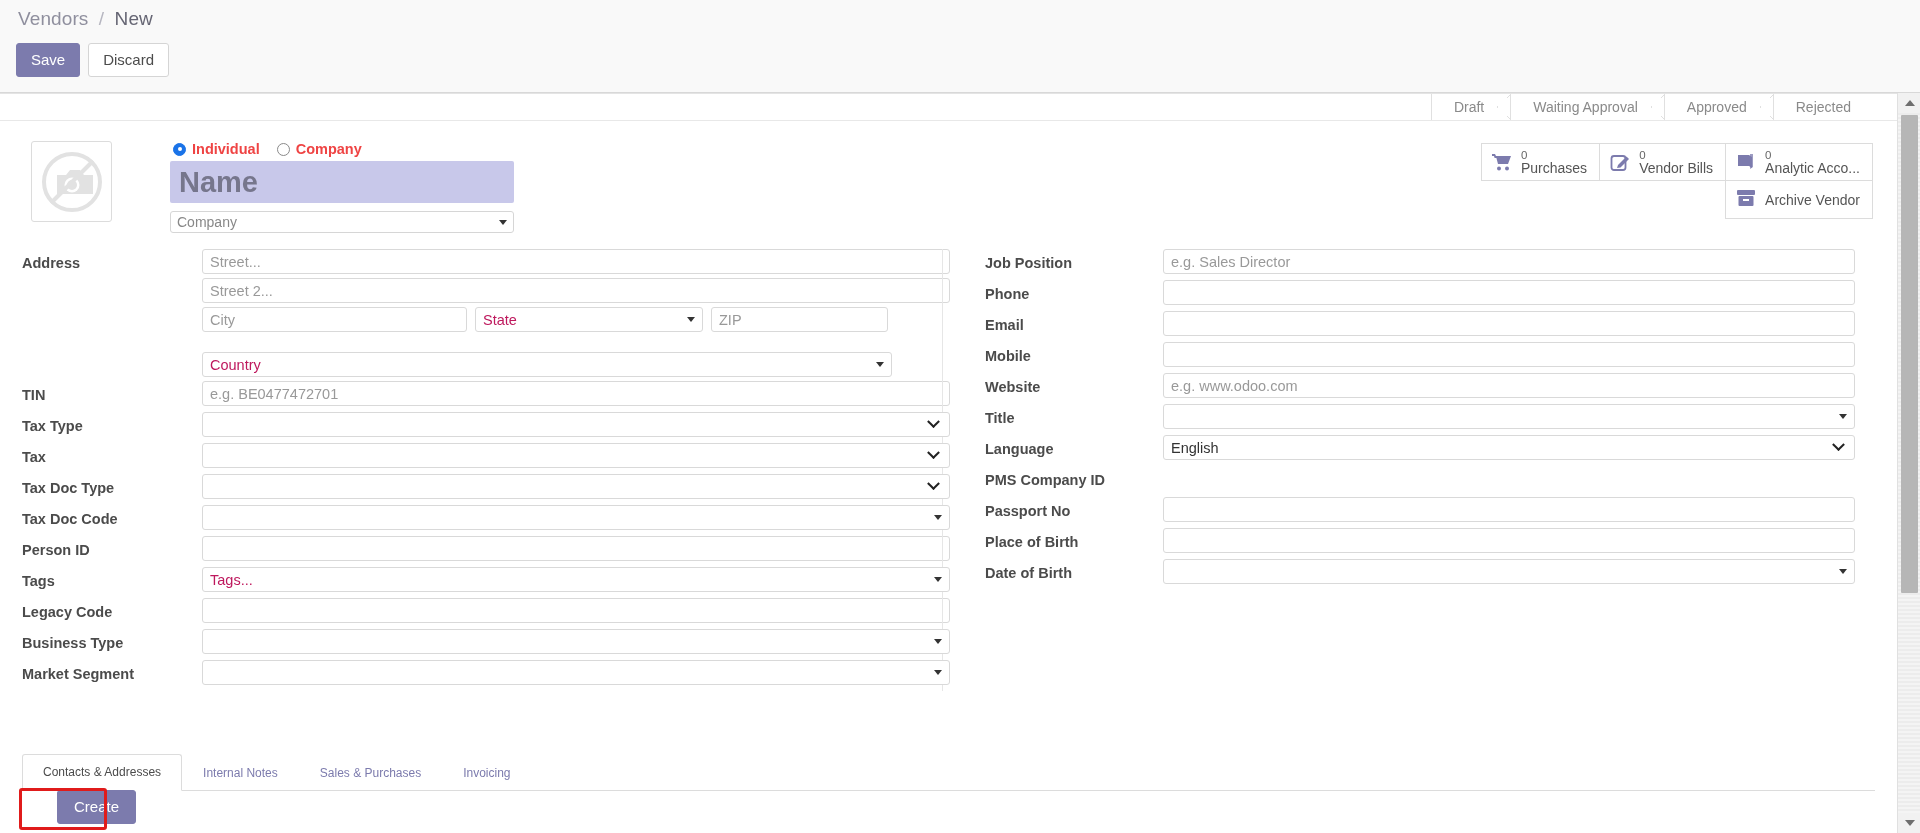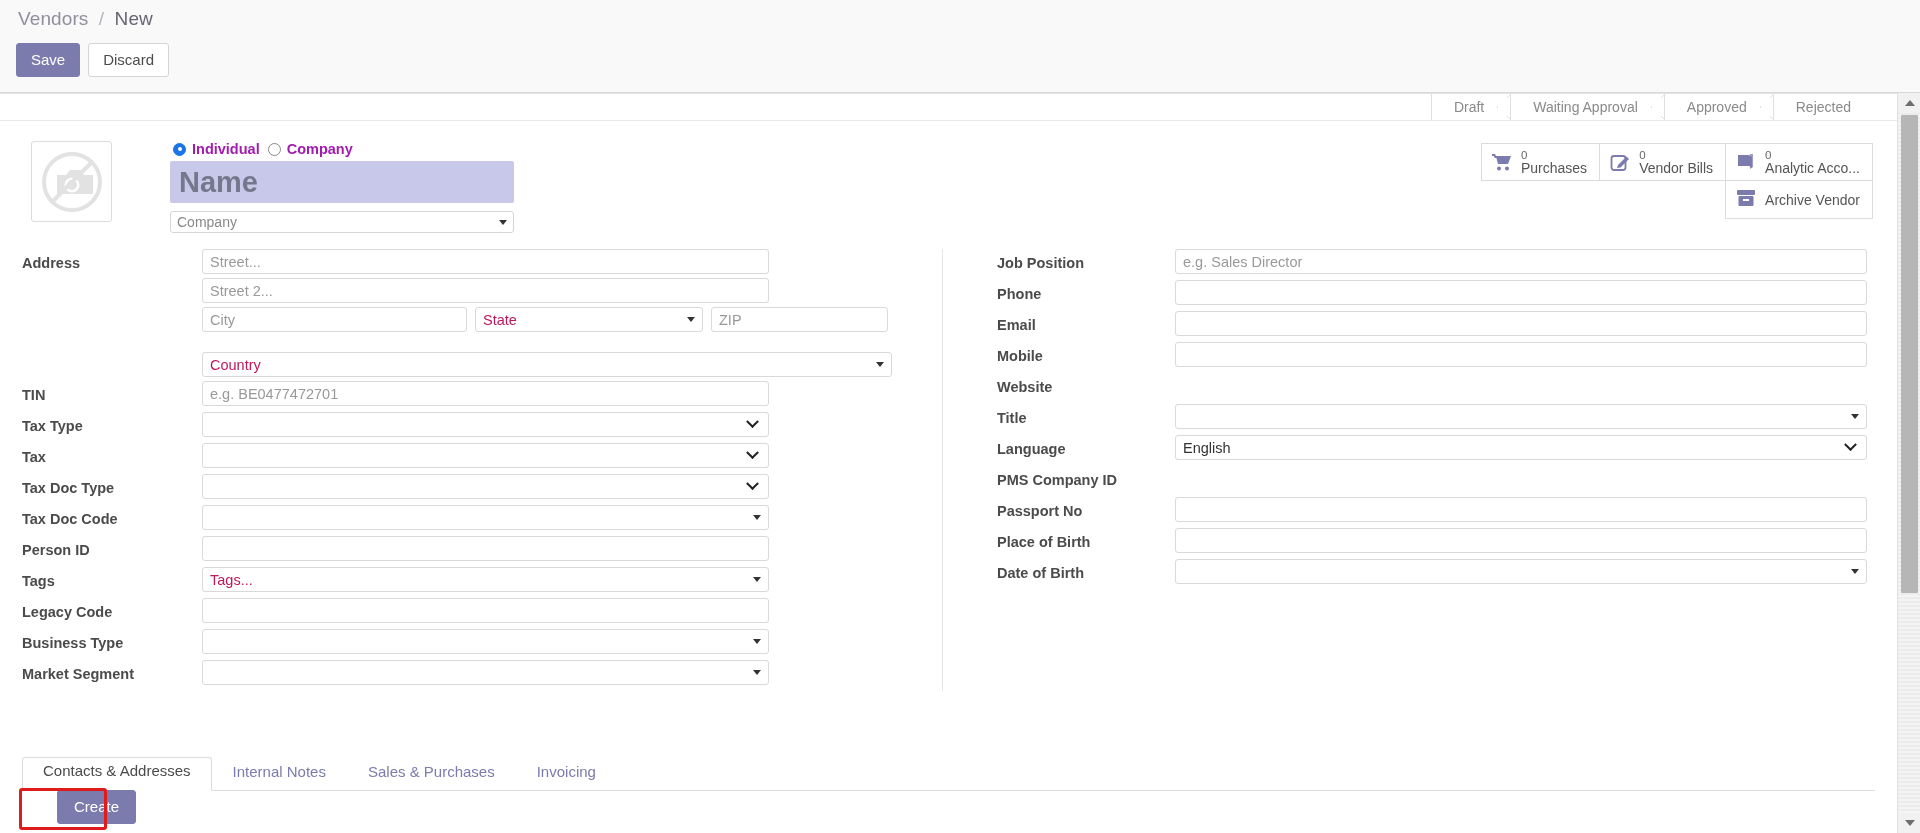--- a/index.html
+++ b/index.html
@@ -76,21 +76,21 @@
 
   
   .top-area { position: relative; height: 108px; }
   .avatar {
     position: absolute; left: 9px; top: 6px; width: 81px; height: 81px;
     border: 1px solid #dcdcdc; border-radius: 3px; background: #fff;
     display: flex; align-items: center; justify-content: center;
     overflow: hidden;
   }
   .title-block { position: absolute; left: 148px; top: 0; width: 360px; }
-  .radio-row { display: flex; align-items: center; gap: 8px; font-size: 14.5px; color: #a21caf; margin: 6px 0 4px 3px; }
+  .radio-row { display: flex; align-items: center; gap: 17px; font-size: 14.5px; color: #ef4444; margin: 6px 0 4px 3px; }
   .radio-row label { display: inline-flex; align-items: center; gap: 6px; font-weight: bold; cursor: pointer; }
   .radio-dot {
     width: 13px; height: 13px; border-radius: 50%;
     border: 1px solid #8a8a8a; background: #fff; display: inline-block; position: relative;
   }
   .radio-dot.checked { border: 1px solid #1a73e8; background: #1a73e8; }
   .radio-dot.checked::after {
     content: ""; position: absolute; left: 3.5px; top: 3.5px;
     width: 4px; height: 4px; border-radius: 50%; background: #fff;
   }
@@ -139,21 +139,21 @@
   .col { width: 908px; }
   .col.right { padding-left: 42px; border-left: 1px solid #e6e6e6; margin-left: 12px; }
   .frow { display: flex; align-items: flex-start; min-height: 27px; margin-bottom: 4px; }
   .flabel {
     width: 180px; flex: none;
     font-size: 14.5px; font-weight: bold; color: #4b4b4b;
     padding-top: 5px; line-height: 1.25;
   }
   .fcontrol { flex: 1; }
   .fld {
-    width: 567px; height: 25px;
+    width: 748px; height: 25px;
     border: 1px solid #d9d9d9; border-radius: 3px; background: #fff;
     font-size: 14.5px; color: #333; padding: 0 7px;
     font-family: "Liberation Sans", sans-serif; outline: none;
     display: flex; align-items: center;
   }
   .fld::placeholder { color: #999; opacity: 1; }
   .fld.as-input::placeholder { color: #999; }
   .fld-sel {
     position: relative; cursor: pointer; color: #333;
     justify-content: space-between;
@@ -164,27 +164,27 @@
   }
   .fld-ph { color: #be185d; }
   .addr-row { display: flex; gap: 8px; margin-bottom: 20px; }
   .addr-city { width: 265px; }
   .addr-state { width: 228px; justify-content: space-between; cursor: pointer; }
   .addr-zip { width: 177px; }
   .fld-full { width: 690px; }
 
   
   .col.right .fld { width: 692px; }
-  .col.right .flabel { width: 178px; margin-left: 12px; }
+  .col.right .flabel { width: 178px; }
 
   
   .notebook { position: absolute; left: 22px; right: 22px; bottom: 0; }
   .nb-tabs { display: flex; align-items: flex-end; border-bottom: 1px solid #dcdcdc; height: 40px; }
   .nb-tab {
-    font-size: 15px; color: #7c7bad; padding: 4px 20px 11px 20px; cursor: pointer;
+    font-size: 12px; color: #7c7bad; padding: 10px 20px 11px 20px; cursor: pointer;
     border: 1px solid transparent; border-bottom: none; position: relative; top: 1px;
   }
   .nb-tab.active {
     color: #4b4b4b; background: #fff;
     border: 1px solid #dcdcdc; border-bottom: 1px solid #fff; border-radius: 3px 3px 0 0;
   }
   .nb-body { padding: 12px 0 0 0; height: 42px; }
   .btn-create {
     background: #7c7bad; color: #fff; border: 1px solid #7c7bad;
     font-size: 15px; padding: 7px 16px 8px 16px; border-radius: 3px; cursor: pointer;
@@ -480,20 +480,23 @@
 
           <div class="frow">
             <div class="flabel">Mobile</div>
             <div class="fcontrol">
               <input class="fld as-input" type="text" style="">
             </div>
           </div>
 
           <div class="frow">
             <div class="flabel">Website</div>
+            <div class="fcontrol">
+              <input class="fld as-input" type="text" placeholder="e.g. www.odoo.com" style="">
+            </div>
           </div>
 
           <div class="frow">
             <div class="flabel">Title</div>
             <div class="fcontrol">
               <div class="fld fld-sel">
                 <span></span>
                 <span class="caret-solid"></span>
               </div>
             </div>

